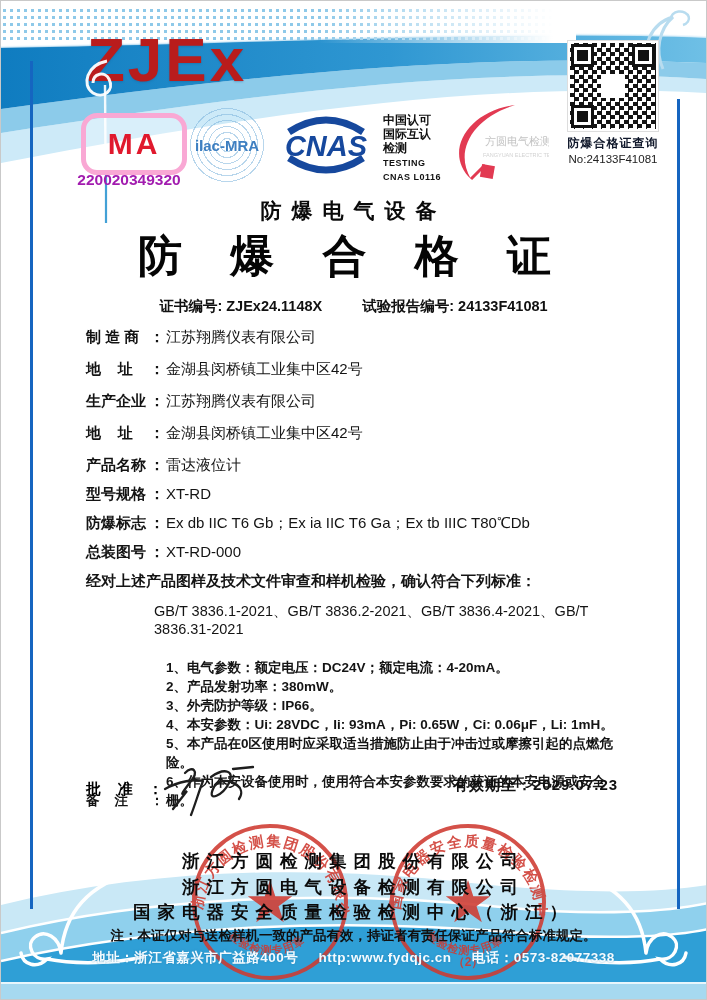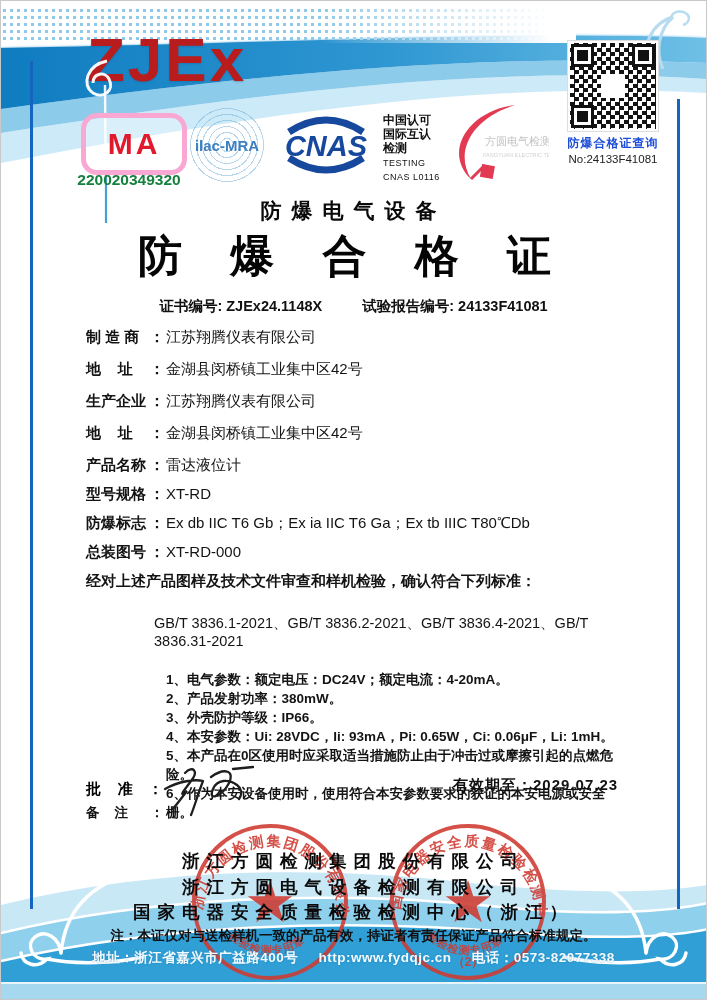--- a/index.html
+++ b/index.html
@@ -13,59 +13,59 @@
   .dots::after{content:"";position:absolute;inset:0;background:linear-gradient(to right,transparent 55%,#fff 96%);}
   .brand{position:absolute;top:28px;left:86px;z-index:3;color:#b91c1c;font-size:62px;font-weight:700;
          letter-spacing:3px;line-height:1;text-shadow:0 1px 2px rgba(20,90,140,.35);}
   .side-line{position:absolute;width:2.5px;background:#1565c0;z-index:2;}
   .streamer{position:absolute;z-index:4;}
 
   
   .cma{position:absolute;top:112px;left:80px;width:96px;height:52px;border:5px solid #f9a8d4;border-radius:16px;
        display:flex;align-items:center;justify-content:center;z-index:5;background:rgba(255,255,255,.25);}
   .cma span{color:#e0192d;font-size:30px;font-weight:800;letter-spacing:3px;line-height:1;}
-  .cma-number{position:absolute;top:170px;left:66px;width:124px;text-align:center;color:#15803d;
+  .cma-number{position:absolute;top:170px;left:66px;width:124px;text-align:center;color:#a21caf;
               font-size:15.5px;font-weight:700;z-index:5;}
   .ilac{position:absolute;top:106px;left:188px;width:76px;height:76px;border-radius:50%;z-index:5;
         background:repeating-radial-gradient(circle at 50% 50%,rgba(125,180,220,.55) 0 1px,transparent 1px 6px);
         display:flex;align-items:center;justify-content:center;}
   .ilac span{color:#3e7fc1;font-size:15px;font-weight:800;}
   .cnas-wrap{position:absolute;top:112px;left:274px;z-index:5;}
   .cnas-side{position:absolute;top:112px;left:382px;z-index:5;width:80px;color:#111;}
   .cnas-side .zh{font-size:12px;font-weight:700;line-height:14px;}
-  .cnas-side .en{font-size:9px;font-weight:400;line-height:11px;margin-top:3px;letter-spacing:.5px;}
+  .cnas-side .en{font-size:9px;font-weight:700;line-height:11px;margin-top:3px;letter-spacing:.5px;}
   .fy-logo{position:absolute;top:98px;left:428px;z-index:5;}
   .qr-block{position:absolute;top:40px;left:564px;width:96px;z-index:5;text-align:center;}
   .qr{position:relative;width:86px;height:86px;margin:0 auto;
       background-image:repeating-conic-gradient(#141414 0% 25%,#fff 25% 50%);
       background-size:9px 9px;border:2px solid #fff;outline:1px solid #ddd;}
   .finder{position:absolute;width:17px;height:17px;border:3px solid #111;background:#fff;}
   .finder::after{content:"";position:absolute;inset:3px;background:#111;}
   .finder.tl{top:1px;left:1px;} .finder.tr{top:1px;right:1px;} .finder.bl{bottom:1px;left:1px;}
   .qr-center{position:absolute;top:31px;left:31px;width:24px;height:24px;background:#fff;}
-  .qr-caption{font-size:12px;font-weight:700;color:#1d4ed8;margin-top:4px;letter-spacing:1px;}
+  .qr-caption{font-size:12px;font-weight:700;color:#0f172a;margin-top:4px;letter-spacing:1px;}
   .qr-number{font-size:11.5px;color:#222;margin-top:1px;}
 
   
   .cat-title{position:absolute;top:196px;left:0;width:100%;text-align:center;font-size:21px;font-weight:800;
              letter-spacing:10px;color:#0a0a0a;z-index:5;}
   .main-title{position:absolute;top:226px;left:0;width:100%;text-align:center;font-size:44px;font-weight:800;
               letter-spacing:18px;color:#050505;z-index:5;}
   .cert-line{position:absolute;top:296px;left:0;width:100%;display:flex;justify-content:center;gap:40px;
              font-size:14.5px;font-weight:700;color:#111;z-index:5;}
 
   
   .content{position:absolute;top:327px;left:85px;width:540px;z-index:5;color:#141414;}
   .f-row{display:flex;font-size:15px;line-height:18px;margin-bottom:14px;}
   .f-row.tight{margin-bottom:11px;}
   .f-label{width:62px;font-weight:600;white-space:pre;}
   .f-colon{width:18px;text-align:center;font-weight:600;}
   .f-value{flex:1;font-weight:500;}
   .statement{font-size:15px;line-height:18px;margin:10px 0 0 0;font-weight:600;}
-  .standards{font-size:14.5px;line-height:18px;margin:24px 0 0 68px;font-weight:500;}
+  .standards{font-size:14.5px;line-height:18px;margin:12px 0 0 68px;font-weight:500;}
   .remarks{display:flex;font-size:13.5px;line-height:19px;margin-top:20px;align-items:flex-end;}
   .remarks .f-label{font-weight:600;}
   .remark-items{flex:1;font-weight:700;}
 
   
   .approve-label{position:absolute;top:779px;left:85px;font-size:15px;font-weight:700;white-space:pre;z-index:5;}
   .approve-colon{position:absolute;top:779px;left:147px;font-size:15px;font-weight:600;z-index:5;}
   .signature{position:absolute;top:758px;left:160px;z-index:6;}
   .dates{position:absolute;top:775px;left:452px;z-index:5;font-size:15px;font-weight:700;color:#111;}
   .dates div{margin-bottom:14px;letter-spacing:1px;}

